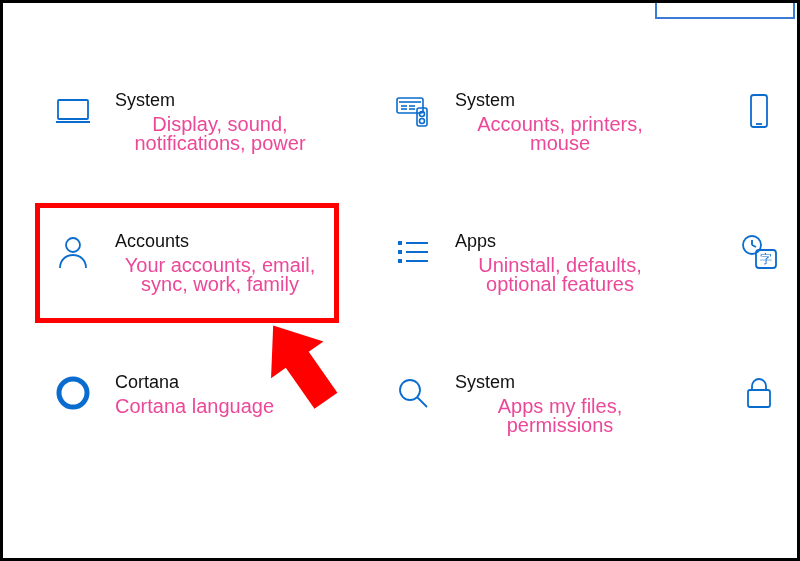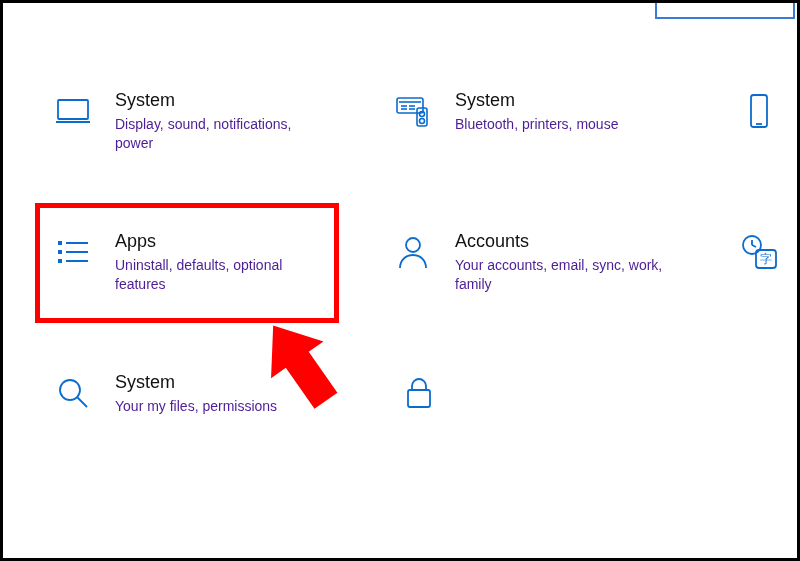--- a/index.html
+++ b/index.html
@@ -51,23 +51,24 @@
   }
   .iconwrap svg { width: 40px; height: 40px; }
   .txt { padding-top: 0; max-width: 210px; }
   .title {
     font-size: 18px;
     color: #111;
     line-height: 22px;
     margin-bottom: 4px;
   }
   .desc {
-    font-size: 14px;
-    color: #4c1d95;
+    font-size: 20px;
+    color: #ec4899;
     line-height: 19px;
+    text-align: center;
   }
   .iconly { justify-content: flex-start; }
   .iconly .iconwrap { margin-left: 6px; }
   .highlight-box {
     position: absolute;
     border: 5px solid #f00;
     background: transparent;
     pointer-events: none;
   }
   .arrow {
@@ -104,86 +105,97 @@
           <line x1="16" y1="15" x2="22" y2="15"></line>
         <line x1="8" y1="18" x2="14" y2="18"></line>
           <line x1="16" y1="18" x2="22" y2="18"></line>
         <rect x="24" y="17" width="10" height="18" rx="2"></rect>
         <circle cx="29" cy="23" r="2.5"></circle>
         <circle cx="29" cy="30" r="2.5"></circle>
       </svg>
     </span>
     <div class="txt">
       <div class="title">System</div>
-      <div class="desc">Bluetooth, printers, mouse</div>
+      <div class="desc">Accounts, printers, mouse</div>
     </div>
   </div>
 
   <div class="tile iconly">
     <span class="iconwrap">
       <svg viewBox="0 0 40 40" fill="none" stroke="#0a6cce" stroke-width="1.8">
         <rect x="12" y="4" width="16" height="32" rx="2.5"></rect>
         <line x1="17" y1="33" x2="23" y2="33"></line>
       </svg>
     </span>
+  </div>
+
+  <div class="tile">
+    <span class="iconwrap">
+      <svg viewBox="0 0 40 40" fill="none" stroke="#0a6cce" stroke-width="1.8">
+        <circle cx="20" cy="13" r="7"></circle>
+        <path d="M7 36c0-8 6-13 13-13s13 5 13 13"></path>
+      </svg>
+    </span>
+    <div class="txt">
+      <div class="title">Accounts</div>
+      <div class="desc">Your accounts, email, sync, work, family</div>
+    </div>
   </div>
 
   <div class="tile">
     <span class="iconwrap">
       <svg viewBox="0 0 40 40" fill="none" stroke="#0a6cce" stroke-width="2">
         <rect x="5" y="9" width="4" height="4" fill="#0a6cce" stroke="none"></rect>
         <rect x="5" y="18" width="4" height="4" fill="#0a6cce" stroke="none"></rect>
         <rect x="5" y="27" width="4" height="4" fill="#0a6cce" stroke="none"></rect>
         <line x1="13" y1="11" x2="35" y2="11"></line>
         <line x1="13" y1="20" x2="35" y2="20"></line>
         <line x1="13" y1="29" x2="35" y2="29"></line>
       </svg>
     </span>
     <div class="txt">
       <div class="title">Apps</div>
       <div class="desc">Uninstall, defaults, optional features</div>
     </div>
   </div>
 
-  <div class="tile">
-    <span class="iconwrap">
-      <svg viewBox="0 0 40 40" fill="none" stroke="#0a6cce" stroke-width="1.8">
-        <circle cx="20" cy="13" r="7"></circle>
-        <path d="M7 36c0-8 6-13 13-13s13 5 13 13"></path>
-      </svg>
-    </span>
-    <div class="txt">
-      <div class="title">Accounts</div>
-      <div class="desc">Your accounts, email, sync, work, family</div>
-    </div>
-  </div>
-
   <div class="tile iconly">
     <span class="iconwrap">
       <svg viewBox="0 0 40 40" fill="none" stroke="#0a6cce" stroke-width="1.8">
         <circle cx="13" cy="13" r="9"></circle>
         <line x1="13" y1="8" x2="13" y2="13"></line>
           <line x1="13" y1="13" x2="17" y2="15"></line>
         <rect x="17" y="18" width="20" height="18" rx="3"></rect>
         <text x="27" y="31" font-size="12" fill="#0a6cce" stroke="none" font-family="Segoe UI,Arial" text-anchor="middle">字</text>
       </svg>
     </span>
   </div>
 
+  <div class="tile">
+    <span class="iconwrap">
+      <svg viewBox="0 0 40 40" fill="none">
+        <circle cx="20" cy="20" r="14" stroke="#0a6cce" stroke-width="5"></circle>
+      </svg>
+    </span>
+    <div class="txt">
+      <div class="title">Cortana</div>
+      <div class="desc">Cortana language</div>
+    </div>
+  </div>
 
   <div class="tile">
     <span class="iconwrap">
       <svg viewBox="0 0 40 40" fill="none" stroke="#0a6cce" stroke-width="1.8">
         <circle cx="17" cy="17" r="10"></circle>
         <line x1="24" y1="24" x2="34" y2="34"></line>
       </svg>
     </span>
     <div class="txt">
       <div class="title">System</div>
-      <div class="desc">Your my files, permissions</div>
+      <div class="desc">Apps my files, permissions</div>
     </div>
   </div>
 
   <div class="tile iconly">
     <span class="iconwrap">
       <svg viewBox="0 0 40 40" fill="none" stroke="#0a6cce" stroke-width="1.8">
         <rect x="9" y="17" width="22" height="17" rx="2"></rect>
         <path d="M13 17v-4a7 7 0 0 1 14 0v4"></path>
       </svg>
     </span>

